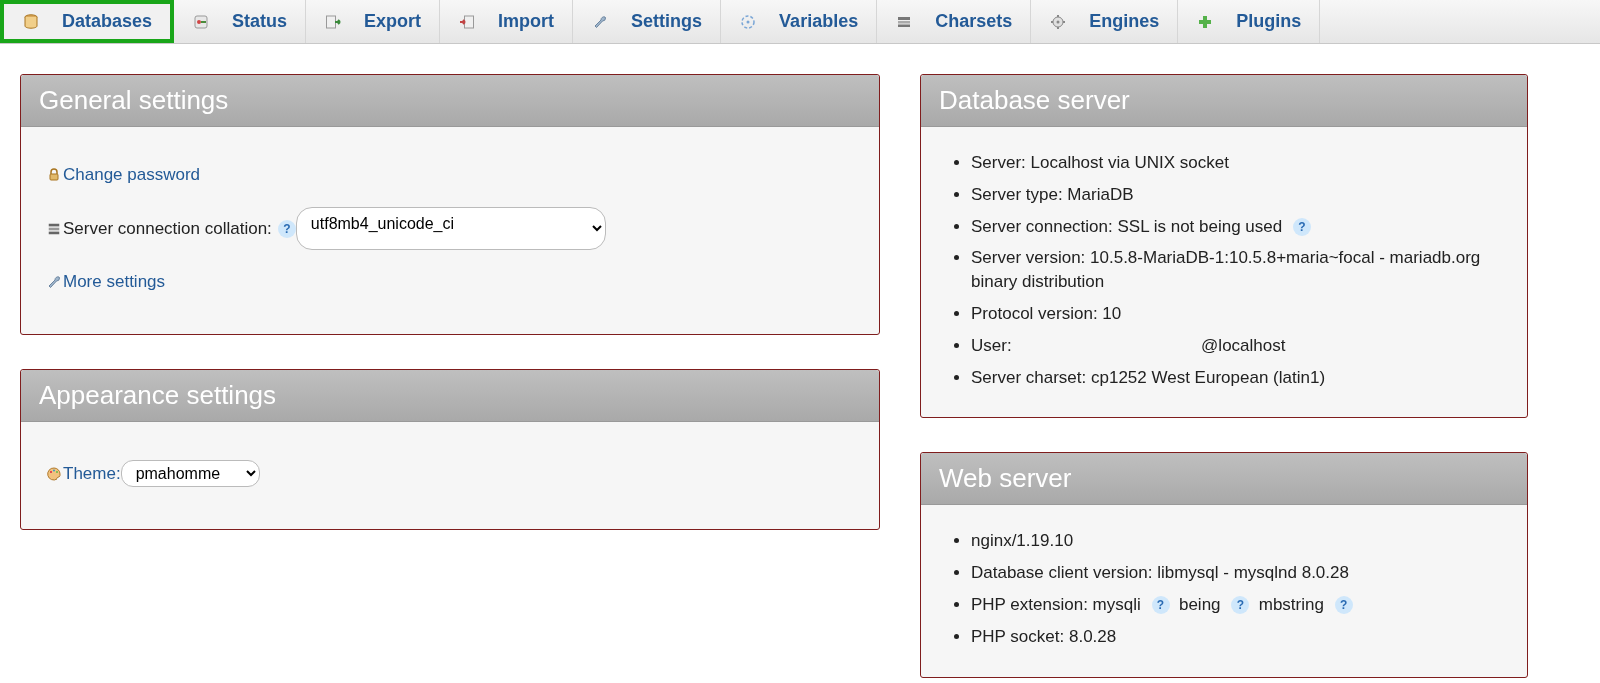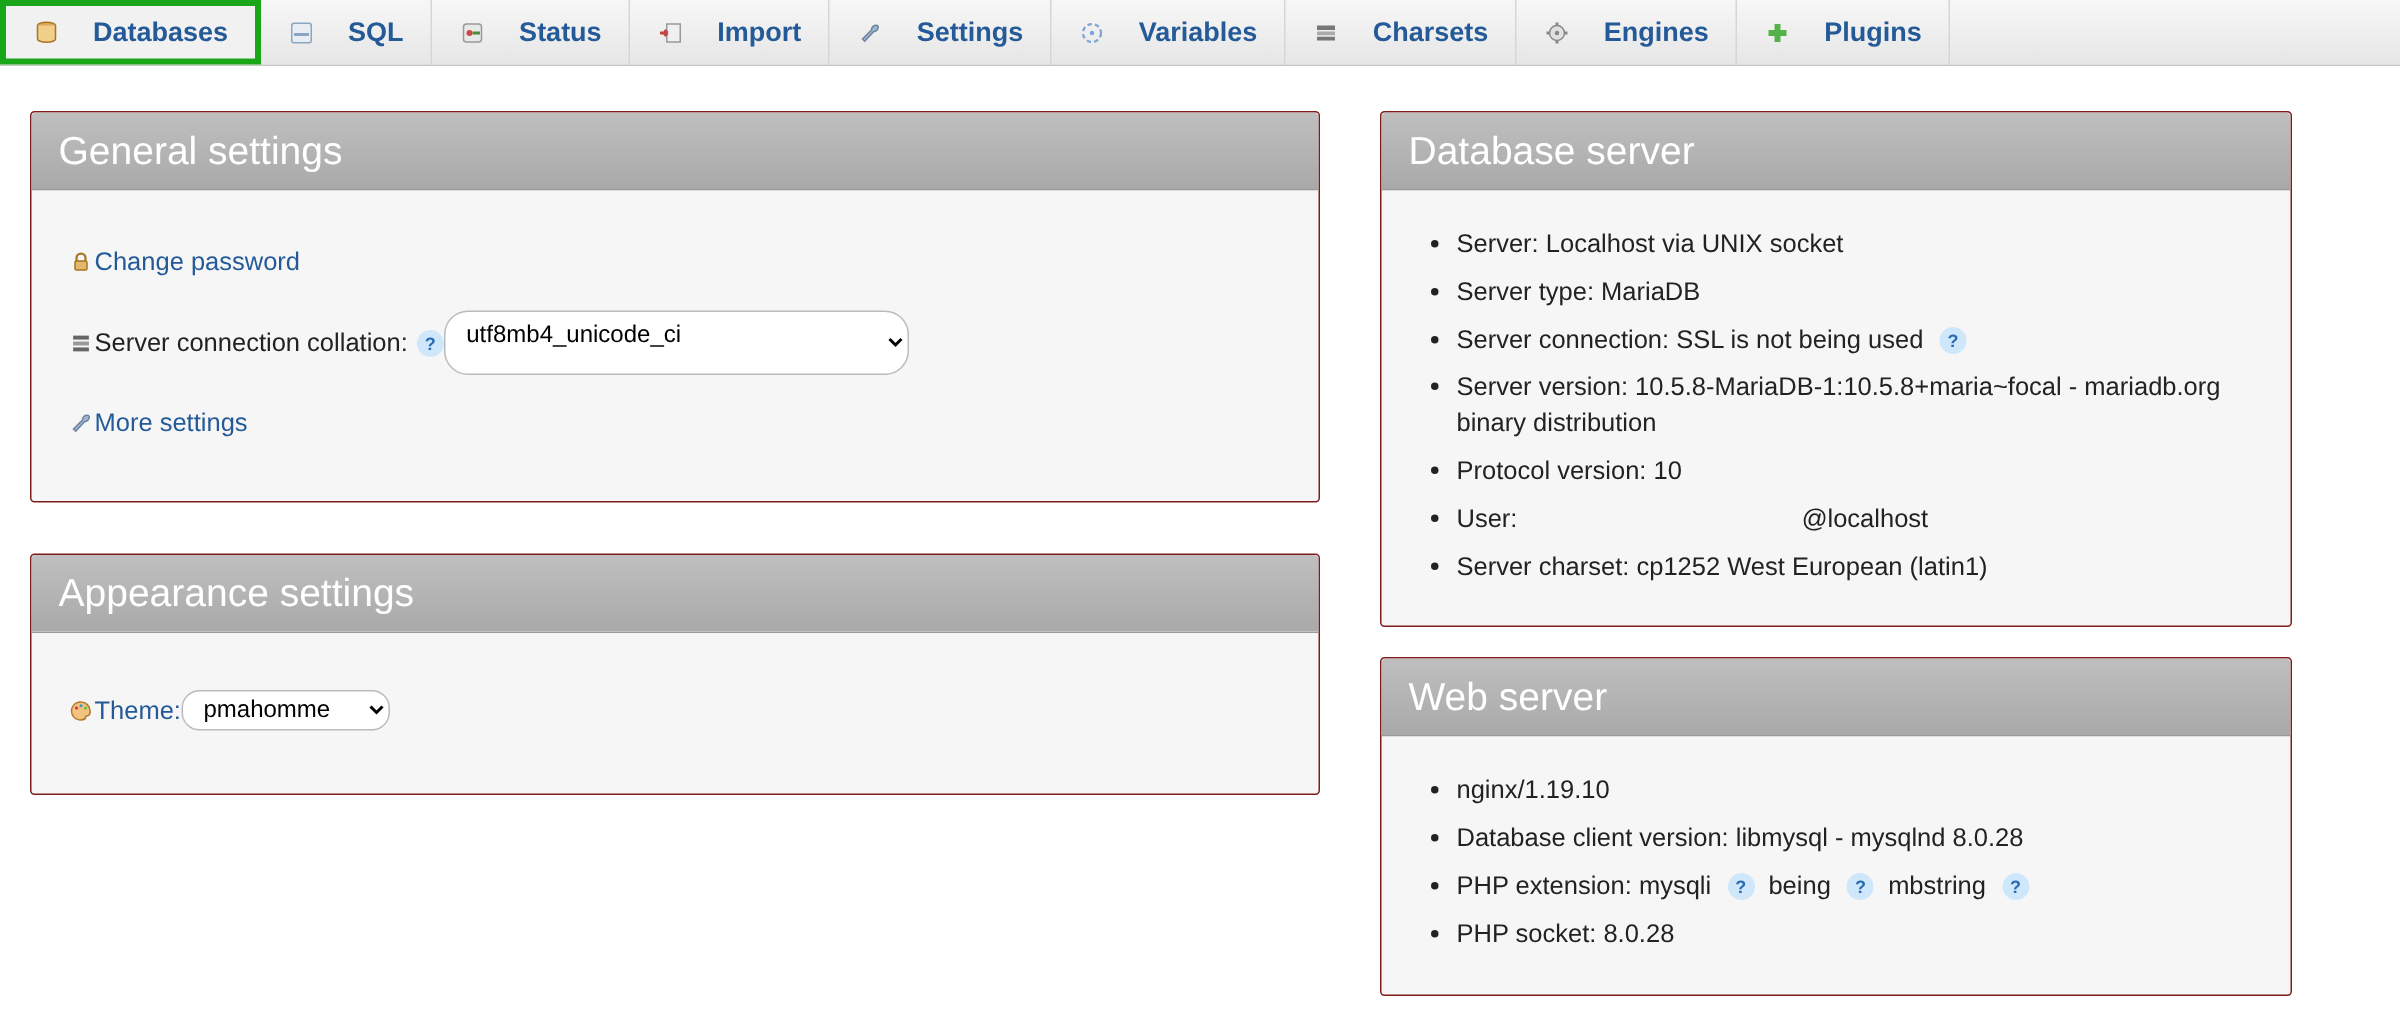--- a/index.html
+++ b/index.html
@@ -29,21 +29,21 @@
   .tab.active {
     border: 4px solid #19a619;
     color: #235a97;
     background: #f1f1f1;
   }
   .tab .icon { width: 18px; height: 18px; display:inline-flex; align-items:center; justify-content:center; }
 
   
   .main { display:flex; gap:40px; padding: 30px 20px; }
   .col-left { width: 860px; display:flex; flex-direction:column; gap:34px; }
-  .col-right{ width: 608px; display:flex; flex-direction:column; gap:20px; }
+  .col-right{ width: 608px; display:flex; flex-direction:column; gap:34px; }
 
   .panel { border:1px solid #7f1d1d; border-radius:3px; background:#f6f6f6; }
   .panel-header {
     background: linear-gradient(#bfbfbf,#a9a9a9);
     color:#fff;
     font-size:26px;
     font-weight:500;
     padding:10px 18px;
     border-bottom:1px solid #999;
     border-radius:3px 3px 0 0;
@@ -77,41 +77,41 @@
   <div class="tab active">
     <span class="icon">
       <svg viewBox="0 0 16 16" width="16" height="16">
           <ellipse cx="8" cy="3" rx="6" ry="2.2" fill="#d9a85b" stroke="#a97520"></ellipse>
           <path d="M2 3v9c0 1.2 2.7 2.2 6 2.2s6-1 6-2.2V3" fill="#f1cf8a" stroke="#a97520"></path>
         </svg>
     </span>
     <span>Databases</span>
   </div>
 
-  <div class="tab">
-    <span class="icon">
-      <svg viewBox="0 0 16 16" width="16" height="16">
-          <rect x="1.5" y="1.5" width="13" height="13" rx="1.5" fill="#e9eef4" stroke="#8aa6c1"></rect>
-          <rect x="3" y="8" width="10" height="2" fill="#8aa6c1"></rect>
-        </svg>
-    </span>
-    <span>SQL</span>
-  </div>
 
   <div class="tab">
     <span class="icon">
       <svg viewBox="0 0 16 16" width="16" height="16">
           <rect x="2" y="2" width="12" height="12" rx="2" fill="#e8e8e8" stroke="#999"></rect>
           <circle cx="6" cy="8" r="2" fill="#d04545"></circle>
           <path d="M8 8h5" stroke="#4b8b3b" stroke-width="2"></path>
         </svg>
     </span>
     <span>Status</span>
   </div>
 
+  <div class="tab">
+    <span class="icon">
+      <svg viewBox="0 0 16 16" width="16" height="16">
+          <rect x="1.5" y="2" width="9" height="12" fill="#f0f0f0" stroke="#999"></rect>
+          <path d="M10 8h5m0 0-2-2m2 2-2 2" stroke="#3a8a3a" stroke-width="2" fill="none"></path>
+        </svg>
+    </span>
+    <span>Export</span>
+  </div>
 
   <div class="tab">
     <span class="icon">
       <svg viewBox="0 0 16 16" width="16" height="16">
           <rect x="5.5" y="2" width="9" height="12" fill="#f0f0f0" stroke="#999"></rect>
           <path d="M1 8h5m0 0-2-2m2 2-2 2" stroke="#c24545" stroke-width="2" fill="none"></path>
         </svg>
     </span>
     <span>Import</span>
   </div>

